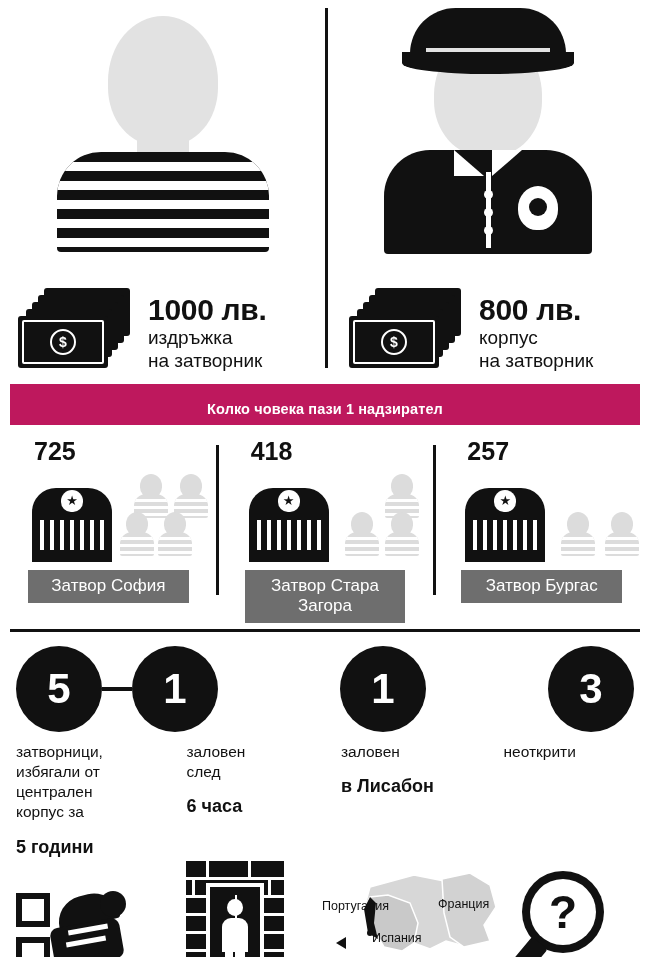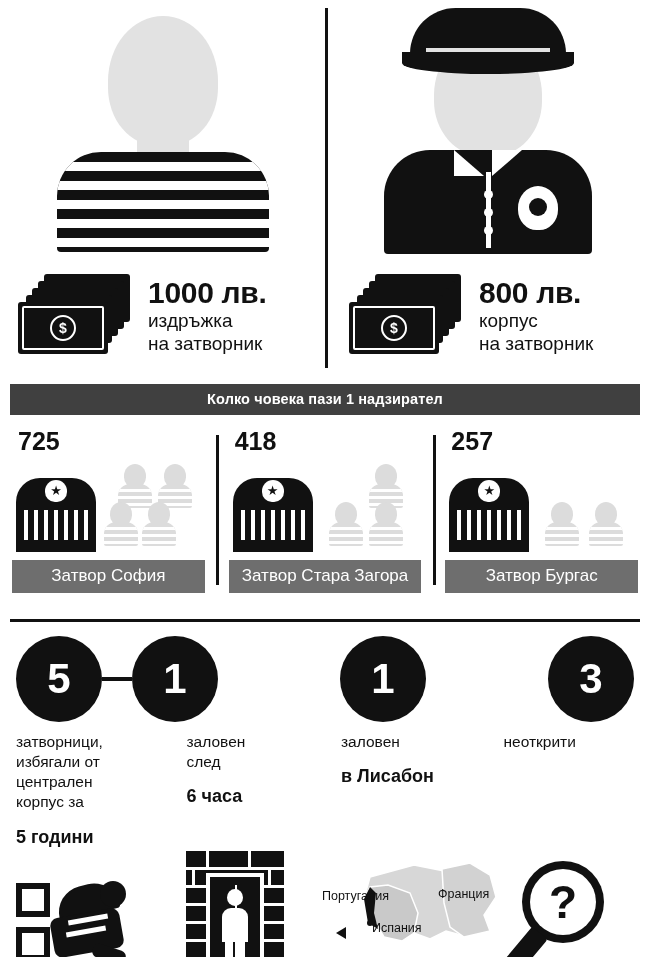--- a/index.html
+++ b/index.html
@@ -199,21 +199,21 @@
     width: 18px;
     height: 18px;
     background: #111;
     border-radius: 50%;
   }
 
   
   .money-row {
     position: relative;
     display: flex;
-    align-items: center;
+    align-items: flex-end;
     padding-left: 18px;
     height: 112px;
   }
   .money-row.right { padding-left: 24px; }
   .cash {
     position: relative;
     width: 116px;
     height: 84px;
     flex: none;
   }
@@ -270,40 +270,40 @@
     letter-spacing: -0.3px;
   }
   .money-line {
     font-size: 19px;
     line-height: 1.22;
   }
 
   
   .banner {
     margin: 4px 10px 0 10px;
-    background: #404040;
+    background: #be185d;
     color: #ffffff;
     text-align: center;
     font-size: 14.5px;
     font-weight: bold;
-    padding: 7px 0 8px 0;
+    padding: 17px 0 8px 0;
     letter-spacing: 0.1px;
   }
 
   
   .prisons {
     display: flex;
     position: relative;
     margin-top: 14px;
     height: 180px;
   }
   .prison-col {
     position: relative;
     flex: 1;
-    padding: 0 12px;
+    padding: 0 28px;
     box-sizing: border-box;
   }
   .prison-sep {
     position: absolute;
     top: 6px;
     width: 3px;
     height: 150px;
     background: #111;
   }
   .prison-num {

